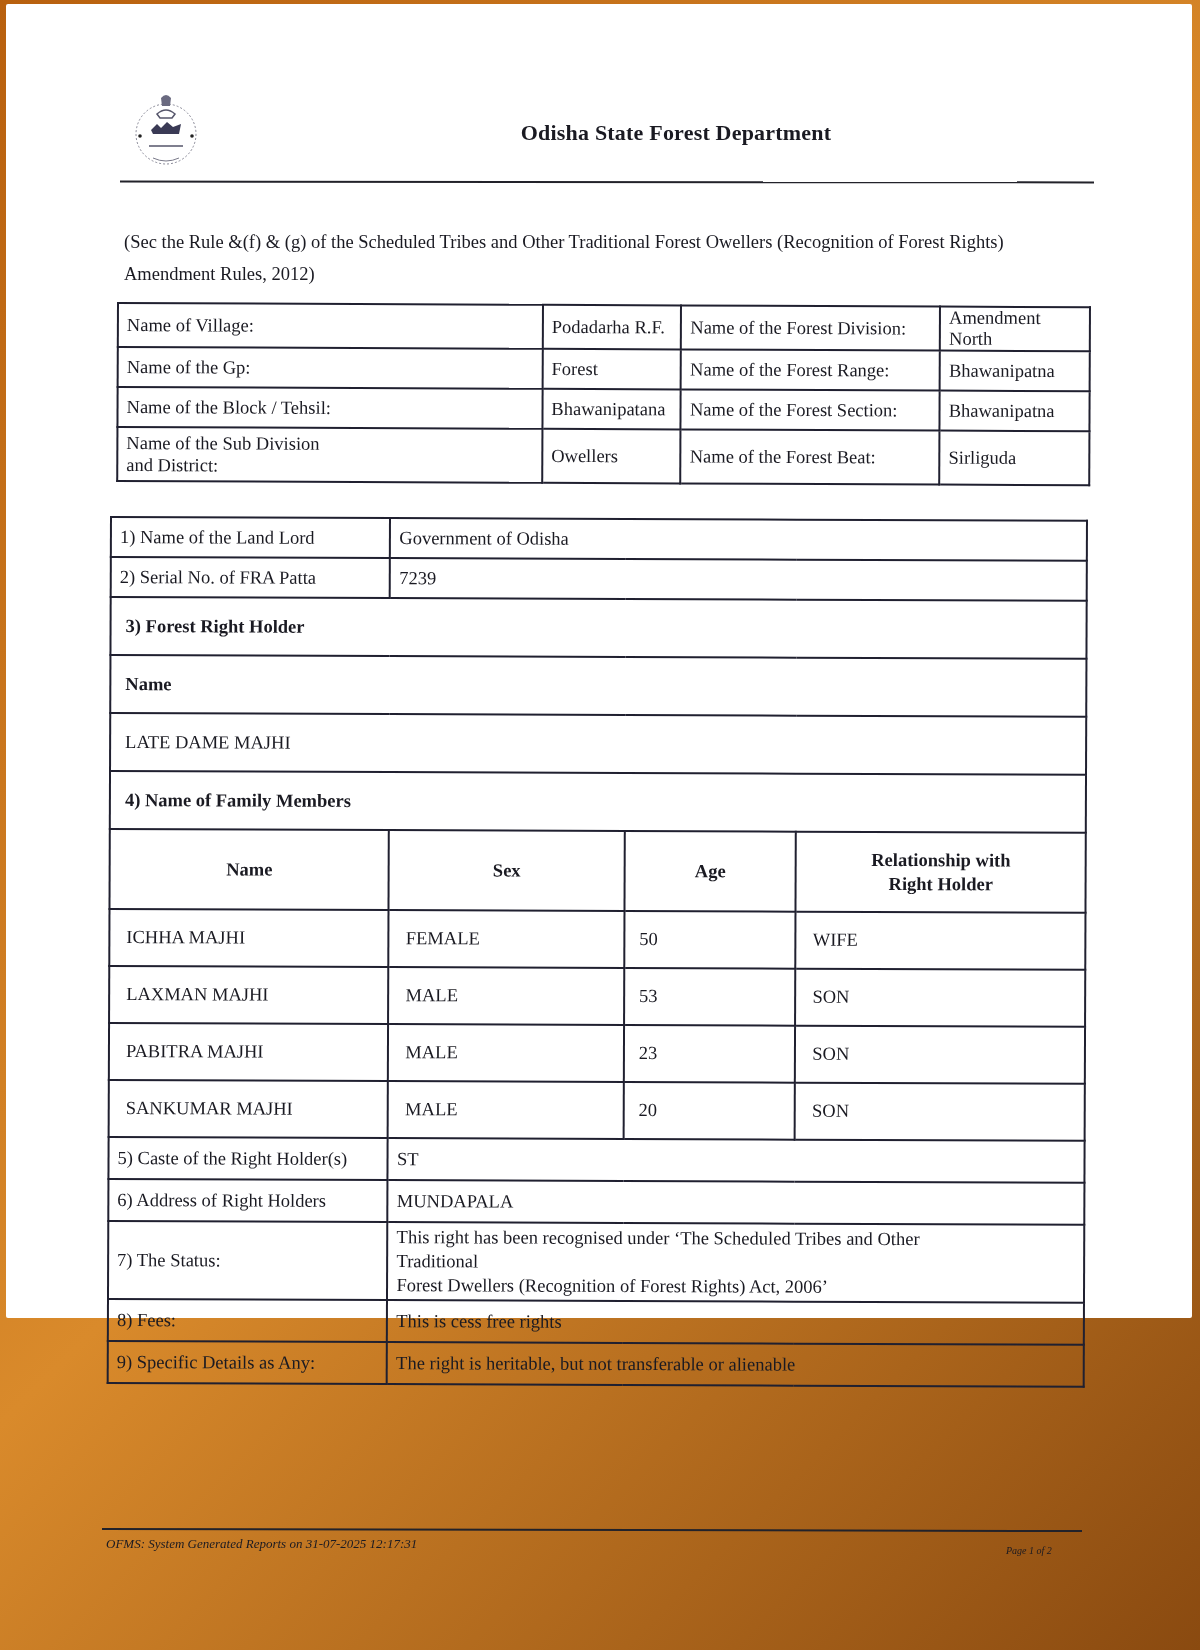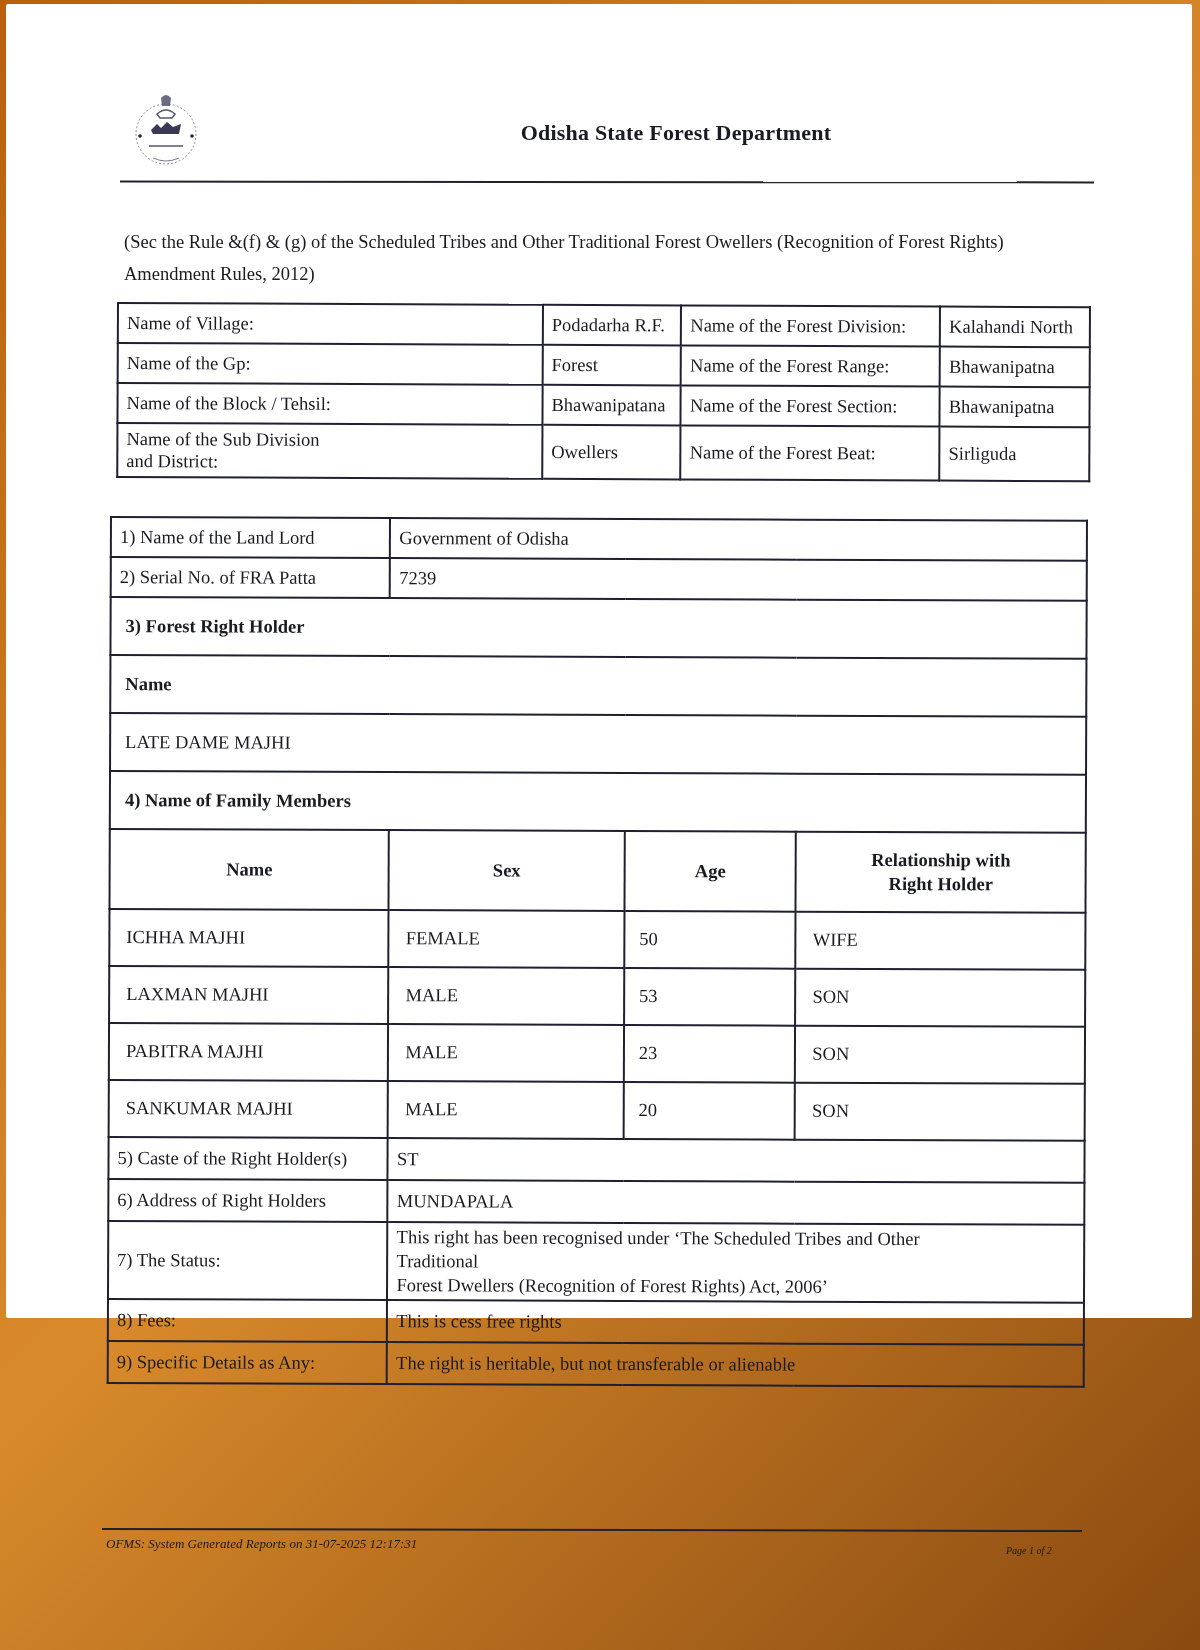--- a/index.html
+++ b/index.html
@@ -87,21 +87,21 @@
         <col style="width:417px">
         <col style="width:136px">
         <col style="width:254px">
         <col style="width:147px">
       </colgroup>
     <tbody>
         <tr>
       <td>Name of Village:</td>
       <td>Podadarha R.F.</td>
       <td>Name of the Forest Division:</td>
-      <td>Kalahandi North</td>
+      <td>Amendment North</td>
     </tr>
     <tr>
       <td>Name of the Gp:</td>
       <td>Forest</td>
       <td>Name of the Forest Range:</td>
       <td>Bhawanipatna</td>
     </tr>
     <tr>
       <td>Name of the Block / Tehsil:</td>
       <td>Bhawanipatana</td>

